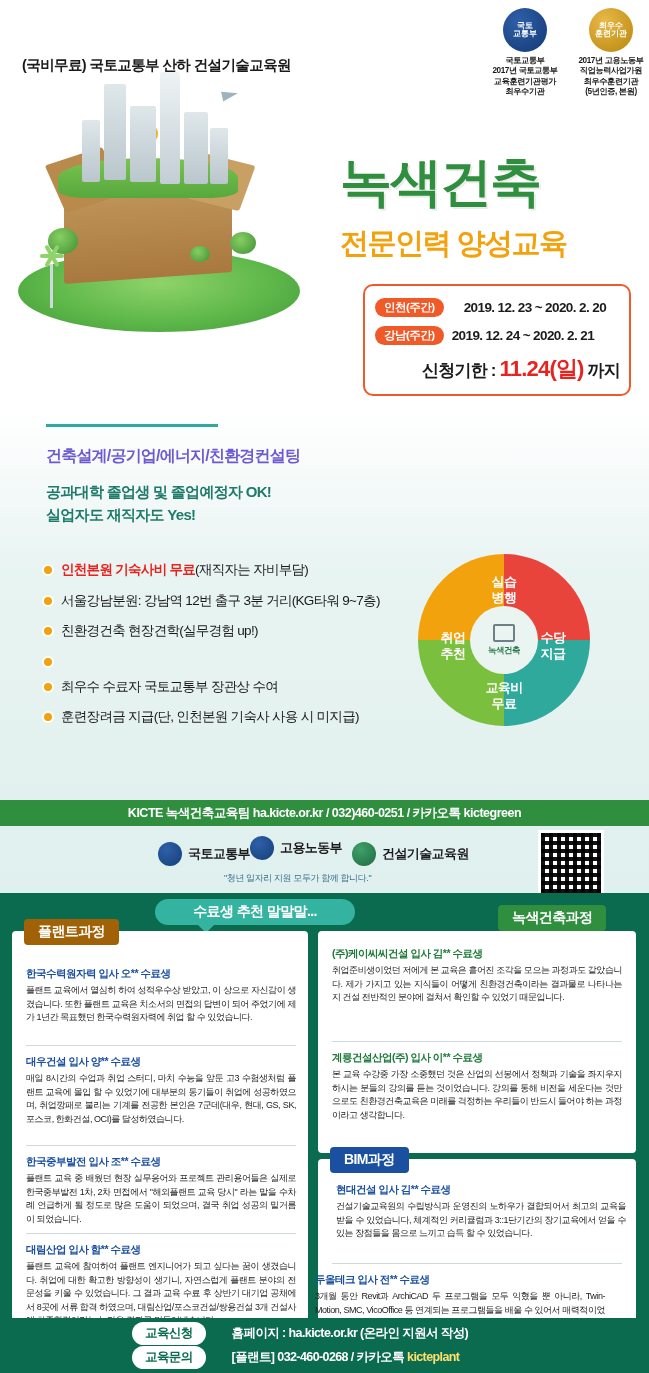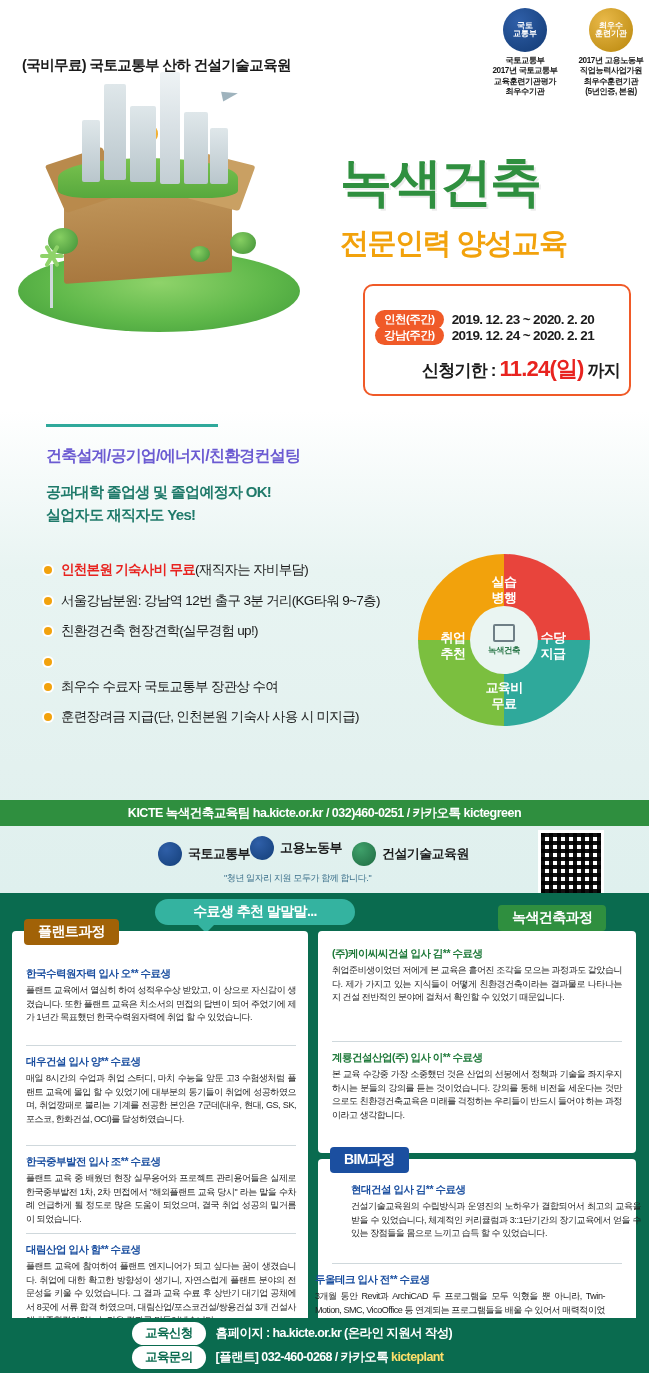--- a/index.html
+++ b/index.html
@@ -97,21 +97,21 @@
     position:absolute;left:363px;top:284px;width:264px;height:108px;
     background:#ffffff;border:2.5px solid #f05a28;border-radius:10px;
   }
   .drow{position:absolute;left:10px;height:22px;display:flex;align-items:center;}
   .dpill{
     display:inline-flex;align-items:center;justify-content:center;
     background:#f05a28;color:#fff;border-radius:11px;
     font-size:11.5px;font-weight:bold;padding:2px 9px;letter-spacing:-0.5px;
   }
   .dtxt{font-size:13.5px;font-weight:bold;color:#1b1b1b;margin-left:8px;letter-spacing:-0.6px;}
-  #date-row-incheon{top:22px;}
+  #date-row-incheon{top:10px;gap:12px;}
   #date-row-gangnam{top:38px;}
   .deadline{
     position:absolute;left:0;top:68px;width:264px;text-align:center;
     font-size:17px;font-weight:bold;color:#1b1b1b;letter-spacing:-0.8px;margin-left:24px;
   }
   .deadline .red{color:#e8231f;font-size:22px;}
 
   
   .divider{position:absolute;left:46px;top:424px;width:172px;height:3px;background:#2fa99b;}
 
@@ -216,21 +216,21 @@
     font-size:10.5px;font-weight:bold;color:#1b4fa0;letter-spacing:-0.5px;margin-bottom:3px;
   }
   .entry.green .who{color:#1f7a3a;}
   .entry .body{
     font-size:9px;color:#222222;line-height:1.5;letter-spacing:-0.45px;text-align:justify;
   }
   .rule{position:absolute;height:1px;background:#cfd8dc;}
 
   
   .cta{position:absolute;left:0;top:1318px;width:649px;height:55px;background:#0a6b4f;}
-  .ctarow{position:absolute;display:flex;align-items:center;}
+  .ctarow{position:absolute;display:flex;align-items:center;gap:16px;}
   #cta-apply{left:132px;top:4px;}
   #cta-inquiry{left:132px;top:28px;}
   .ctapill{
     background:#ffffff;color:#0a6b4f;font-size:12.5px;font-weight:bold;
     border-radius:12px;padding:3px 13px;letter-spacing:-0.6px;margin-right:10px;
   }
   .ctatxt{color:#ffffff;font-size:12.5px;font-weight:bold;letter-spacing:-0.6px;}
   .ctatxt .y{color:#ffe06a;}
 </style>
 </head>
@@ -409,21 +409,21 @@
     </div>
     <div class="rule" style="left:332px;top:148px;width:290px;"></div>
     <div class="entry green" style="left:332px;top:158px;width:290px;">
       <div class="who">계룡건설산업(주) 입사 이** 수료생</div>
       <div class="body">본 교육 수강중 가장 소중했던 것은 산업의 선봉에서 정책과 기술을 좌지우지하시는 분들의 강의를 듣는 것이었습니다. 강의를 통해 비전을 세운다는 것만으로도 친환경건축교육은 미래를 걱정하는 우리들이 반드시 들어야 하는 과정이라고 생각합니다.</div>
     </div>
 
     <div class="panel" id="panel-bim"></div>
     <div class="ptab" id="tab-bim">BIM과정</div>
 
-    <div class="entry" style="left:351px;top:290px;width:290px;">
+    <div class="entry" style="left:336px;top:290px;width:290px;">
       <div class="who">현대건설 입사 김** 수료생</div>
       <div class="body">건설기술교육원의 수립방식과 운영진의 노하우가 결합되어서 최고의 교육을 받을 수 있었습니다, 체계적인 커리큘럼과 3::1단기간의 장기교육에서 얻을 수 있는 장점들을 몸으로 느끼고 습득 할 수 있었습니다.</div>
     </div>
     <div class="rule" style="left:332px;top:370px;width:290px;"></div>
     <div class="entry" style="left:315px;top:380px;width:290px;">
       <div class="who">두올테크 입사 전** 수료생</div>
       <div class="body">3개월 동안 Revit과 ArchiCAD 두 프로그램을 모두 익혔을 뿐 아니라, Twin-Motion, SMC, VicoOffice 등 연계되는 프로그램들을 배울 수 있어서 매력적이었습니다.</div>
     </div>
   </div>
 

